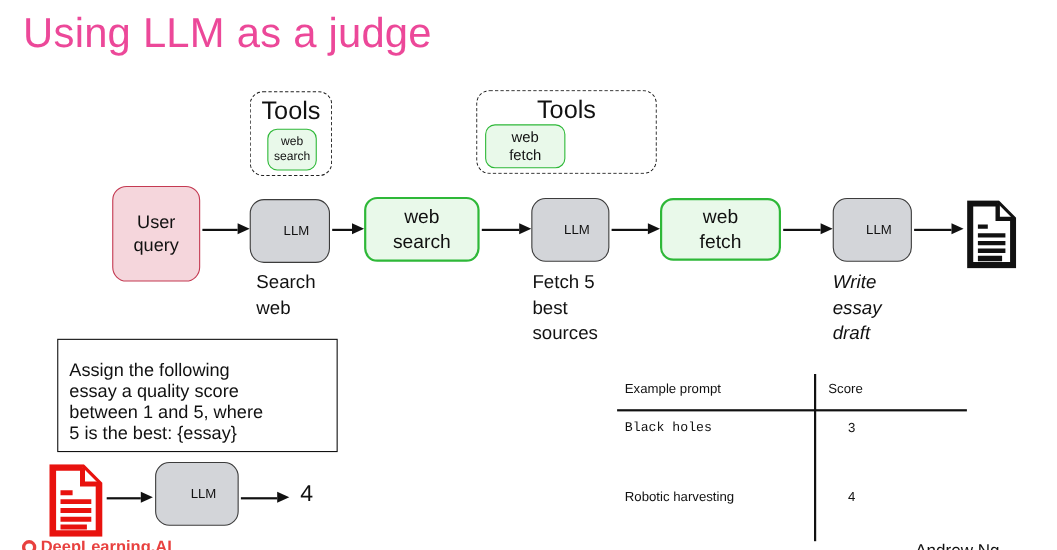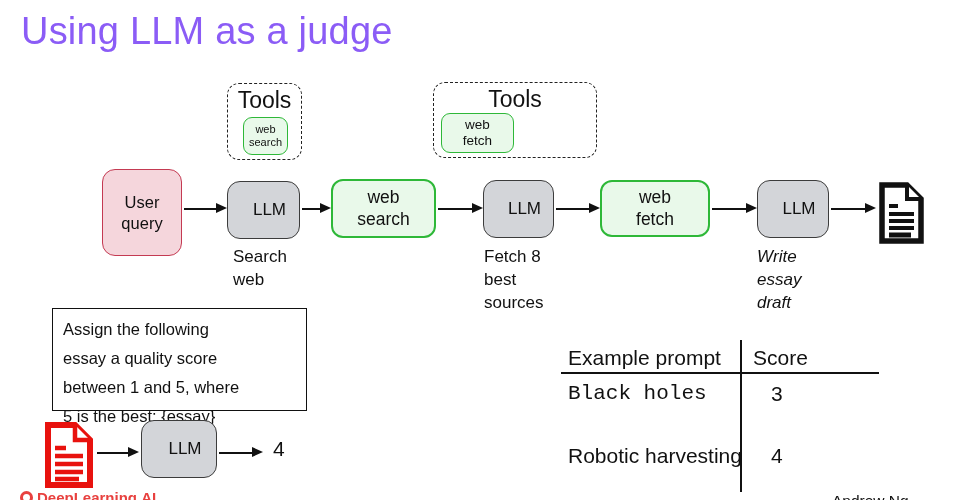--- a/index.html
+++ b/index.html
@@ -3,29 +3,29 @@
 <meta charset="utf-8">
 <style>
   html,body{margin:0;padding:0;}
   body{
     width:961px;height:500px;position:relative;overflow:hidden;
     background:#ffffff;font-family:"Liberation Sans", sans-serif;color:#111;
   }
   .abs{position:absolute;}
   
   .title{
-    left:21px;top:10px;font-size:38px;font-weight:500;letter-spacing:.2px;color:#8b5cf6;
+    left:21px;top:10px;font-size:38px;font-weight:500;letter-spacing:.2px;color:#ec4899;
   }
   
   .node{
     display:flex;align-items:center;justify-content:center;text-align:center;
     white-space:pre-line;line-height:1.25;box-sizing:border-box;
   }
   .node.pink{background:#f5d6dc;border:1.6px solid #c43a52;border-radius:13px;font-size:16.5px;}
-  .node.gray{background:#d3d5d9;border:1.6px solid #3c3c3c;border-radius:13px;font-size:17px;padding-left:12px;}
+  .node.gray{background:#d3d5d9;border:1.6px solid #3c3c3c;border-radius:13px;font-size:12px;padding-left:12px;}
   .node.green{background:#e9f9ea;border:2px solid #2eb838;border-radius:12px;font-size:17.5px;}
   
   .caption{white-space:pre-line;font-size:17px;line-height:23px;}
   
   .arrow{height:0;border-top:2.6px solid #111;}
   .arrow::after{
     content:"";position:absolute;right:-11px;top:-6.9px;width:0;height:0;
     border-left:11px solid #111;border-top:5.5px solid transparent;border-bottom:5.5px solid transparent;
   }
   
@@ -35,27 +35,27 @@
   .tools-label{font-size:23px;margin-top:3px;}
   .chip{
     position:absolute;background:#e9f9ea;border:1.8px solid #2eb838;border-radius:9px;
     display:flex;align-items:center;justify-content:center;text-align:center;
     white-space:pre-line;line-height:1.2;box-sizing:border-box;
   }
   .chip.small{font-size:11px;}
   .chip.mid{font-size:13.5px;}
   
   .prompt-box{
-    border:1.6px solid #111;box-sizing:border-box;padding:6px 10px;
-    font-size:16.5px;line-height:29px;white-space:pre-line;background:#fff;
+    border:1.6px solid #111;box-sizing:border-box;padding:19px 10px;
+    font-size:16.5px;line-height:19px;white-space:pre-line;background:#fff;
   }
   .score-out{font-size:21px;}
   
   .tline{background:#111;}
-  .tcell{font-size:21px;}
+  .tcell{font-size:12px;}
   
   .footer-logo{
     left:20px;top:489px;display:flex;align-items:center;gap:4px;
     color:#e8413f;font-size:15px;font-weight:bold;
   }
   .logo-mark{width:13px;height:13px;border:3px solid #e8413f;border-radius:50%;box-sizing:border-box;display:inline-block;}
   .credit{left:832px;top:492px;font-size:15.5px;color:#111;}
 </style>
 </head>
 <body>
@@ -102,21 +102,21 @@
     <line x1="12" y1="24" x2="21" y2="24" stroke="#111" stroke-width="4"></line>
     <line x1="12" y1="32" x2="37" y2="32" stroke="#111" stroke-width="4"></line>
     <line x1="12" y1="39" x2="37" y2="39" stroke="#111" stroke-width="4"></line>
     <line x1="12" y1="46" x2="37" y2="46" stroke="#111" stroke-width="4"></line>
     <line x1="12" y1="53" x2="34" y2="53" stroke="#111" stroke-width="5"></line>
   </svg>
 </div>
 
 <div class="abs caption" style="left:233px;top:245px;">Search
 web</div>
-<div class="abs caption" style="left:484px;top:245px;">Fetch 8
+<div class="abs caption" style="left:484px;top:245px;">Fetch 5
 best
 sources</div>
 <div class="abs caption" style="left:757px;top:245px;font-style:italic;">Write
 essay
 draft</div>
 
 <div class="abs prompt-box" style="left:52px;top:308px;width:255px;height:103px;">Assign the following
 essay a quality score
 between 1 and 5, where
 5 is the best: {essay}</div>

